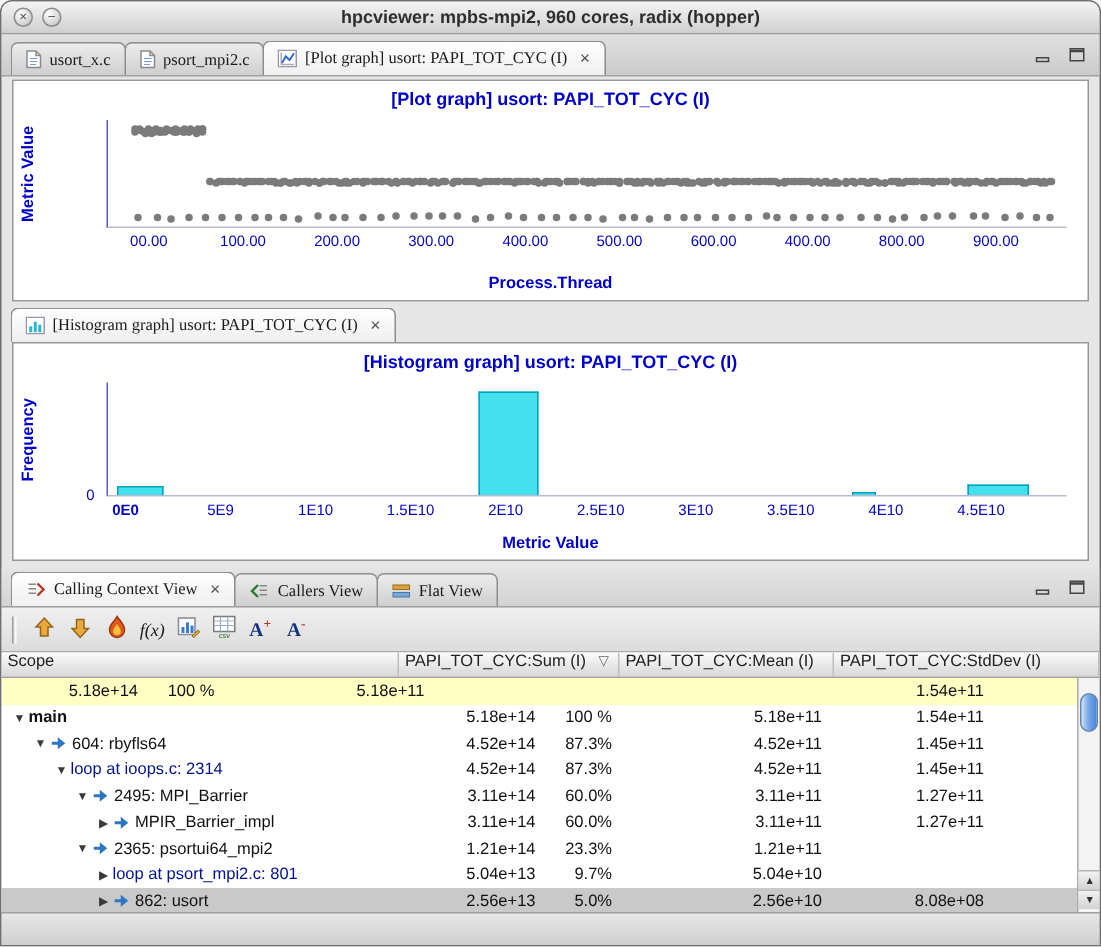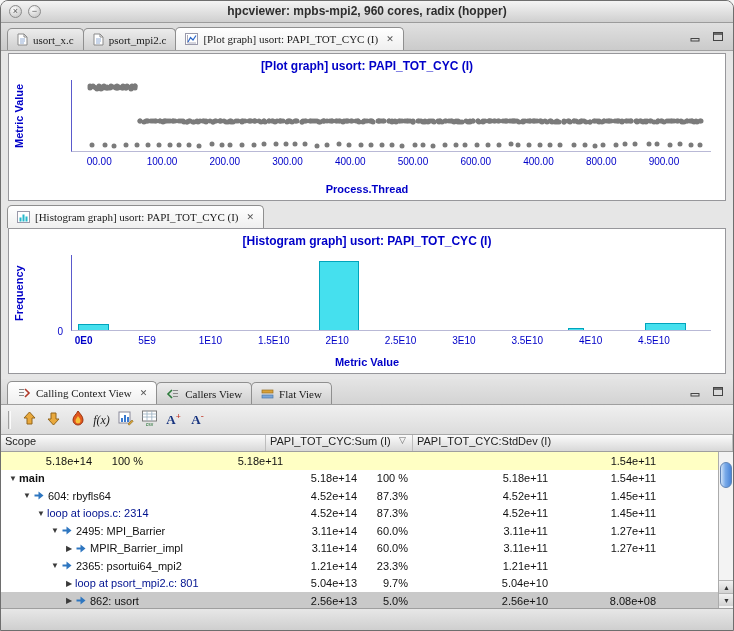--- a/index.html
+++ b/index.html
@@ -730,20 +730,23 @@
 
   <div class="table-wrap">
     <div class="thead" id="thead">
         <div class="th c0">
           <span class="thlabel">Scope</span>
         </div>
         <div class="th c1">
           <span class="thlabel">PAPI_TOT_CYC:Sum (I)</span>
           <span class="sortglyph">▽</span>
         </div>
+        <div class="th c2">
+          <span class="thlabel">PAPI_TOT_CYC:Mean (I)</span>
+        </div>
         <div class="th c3">
           <span class="thlabel">PAPI_TOT_CYC:StdDev (I)</span>
         </div>
       </div>
     <div class="tbody" id="tbody">
         <div class="trow aggregate">
           <div class="cell c1">
             <span class="val">5.18e+14</span>
             <span class="pct">100 %</span>
           </div>

